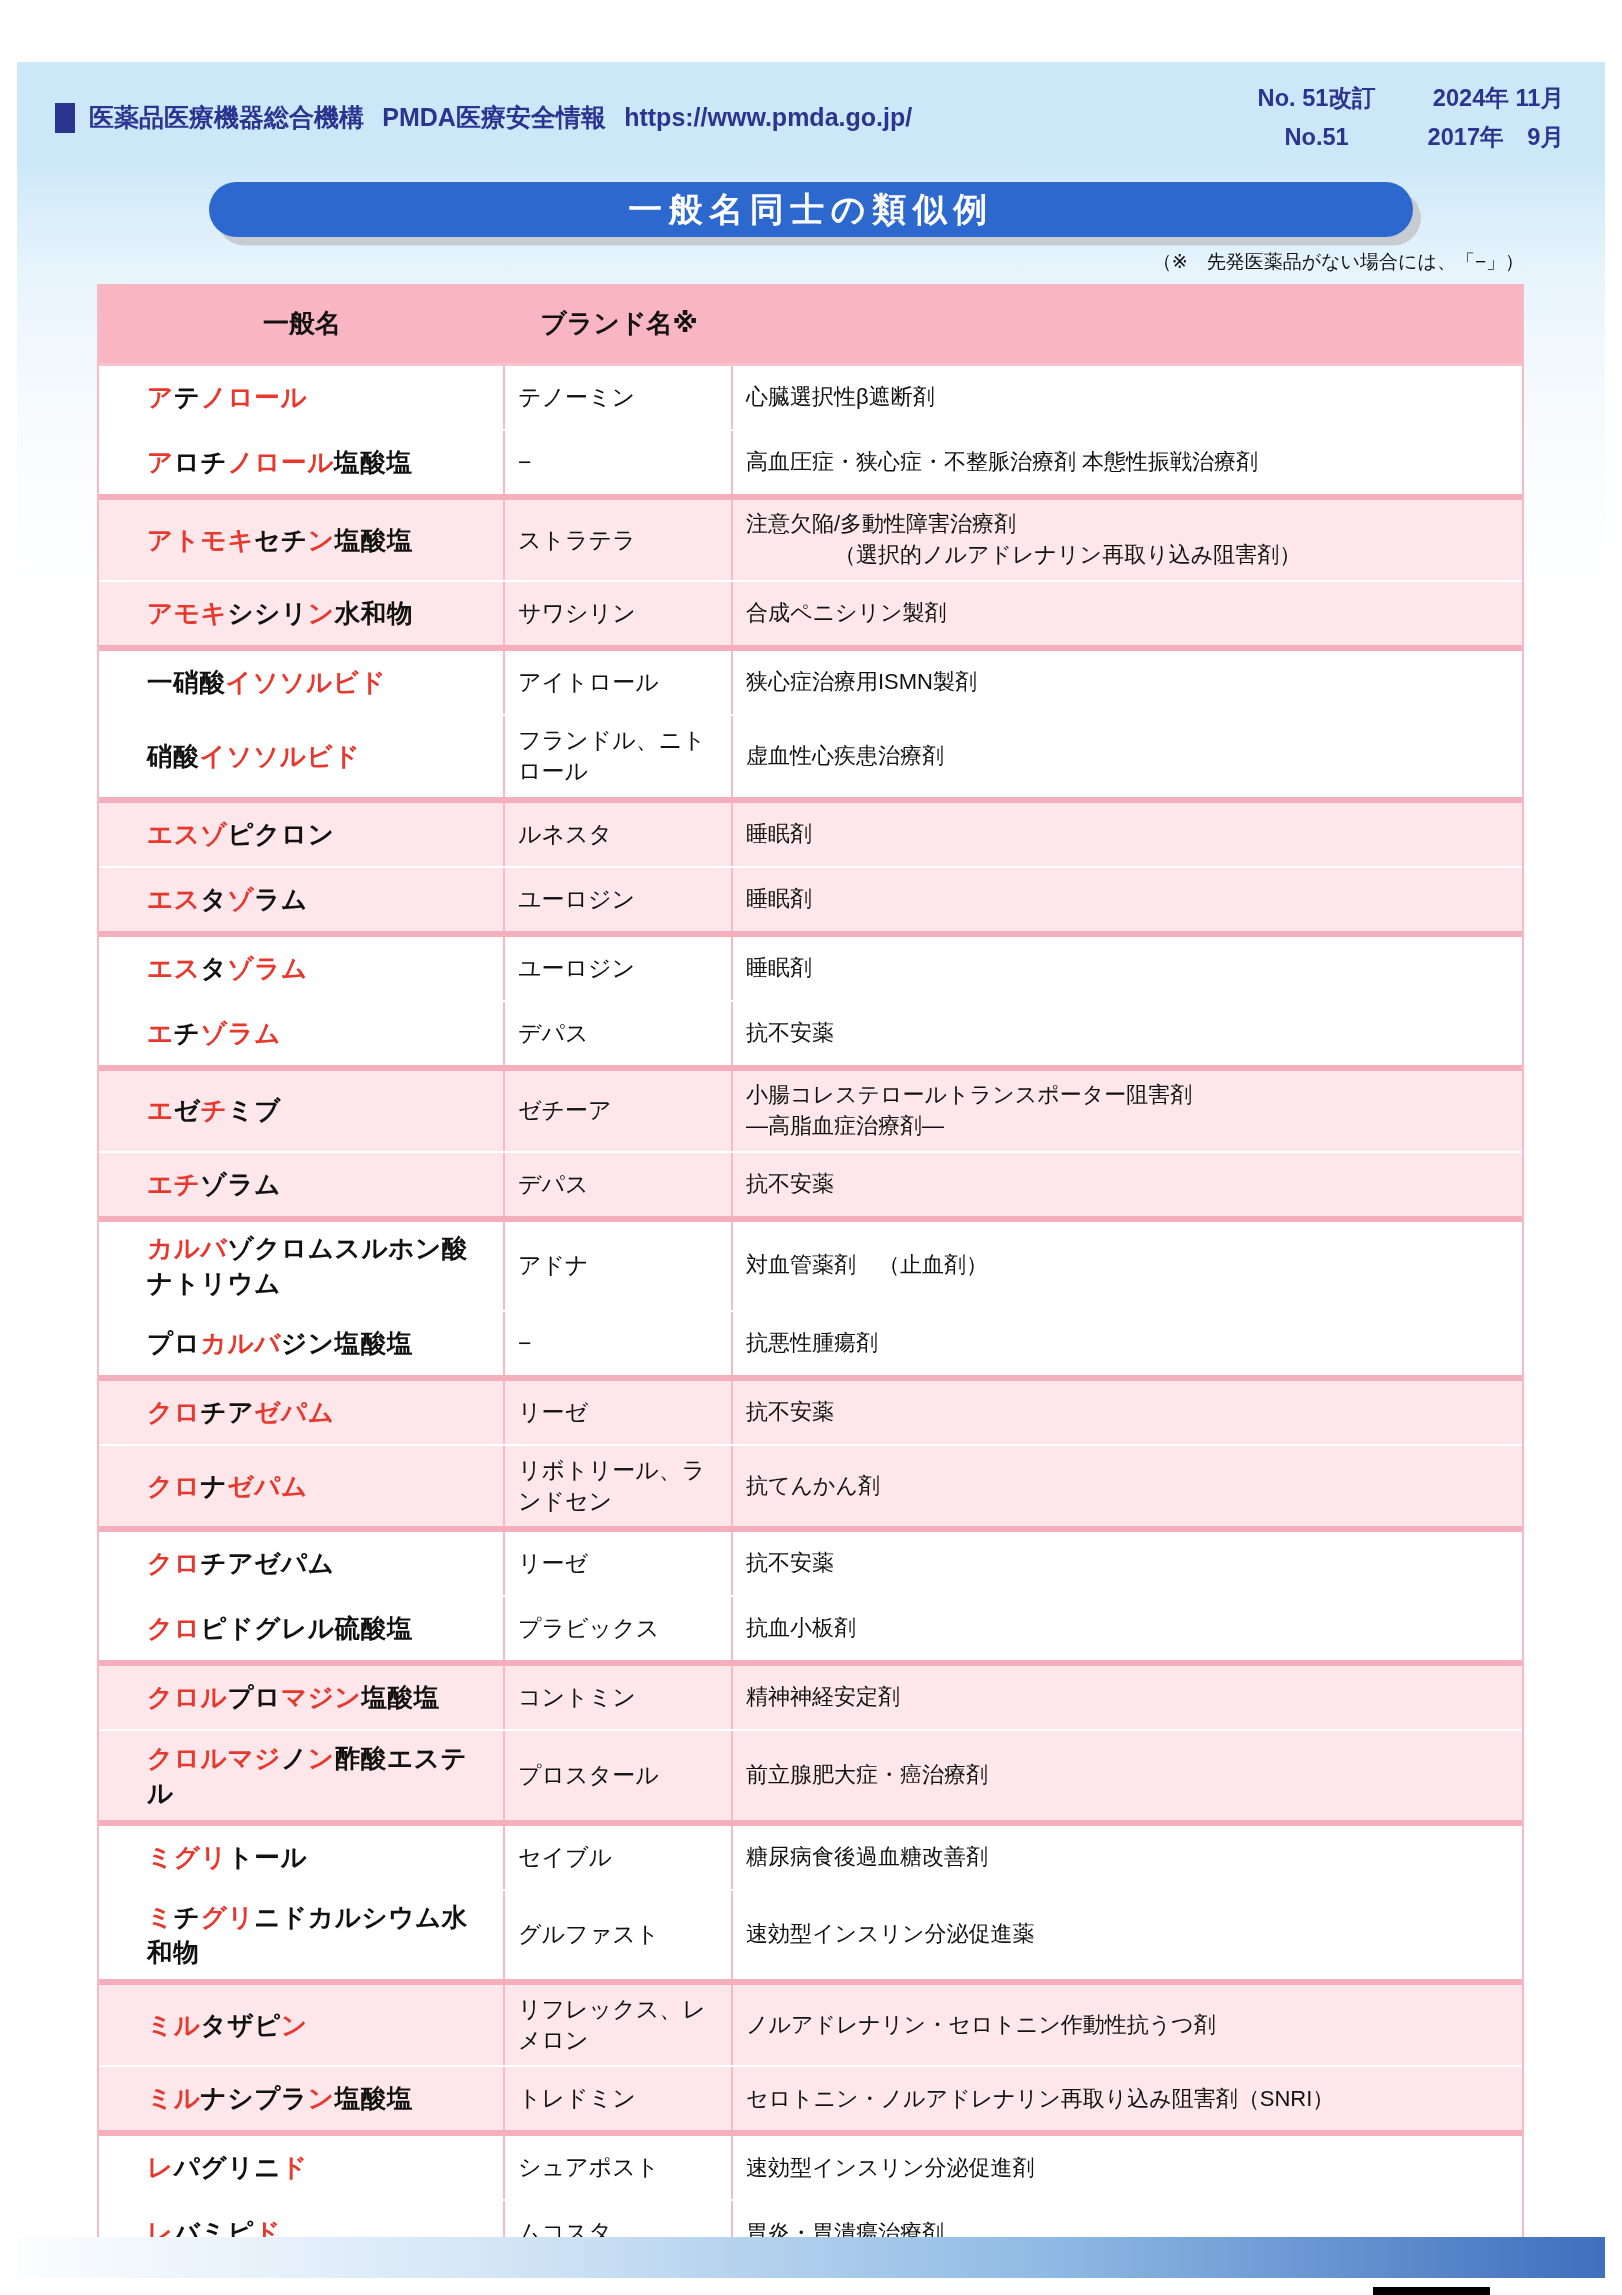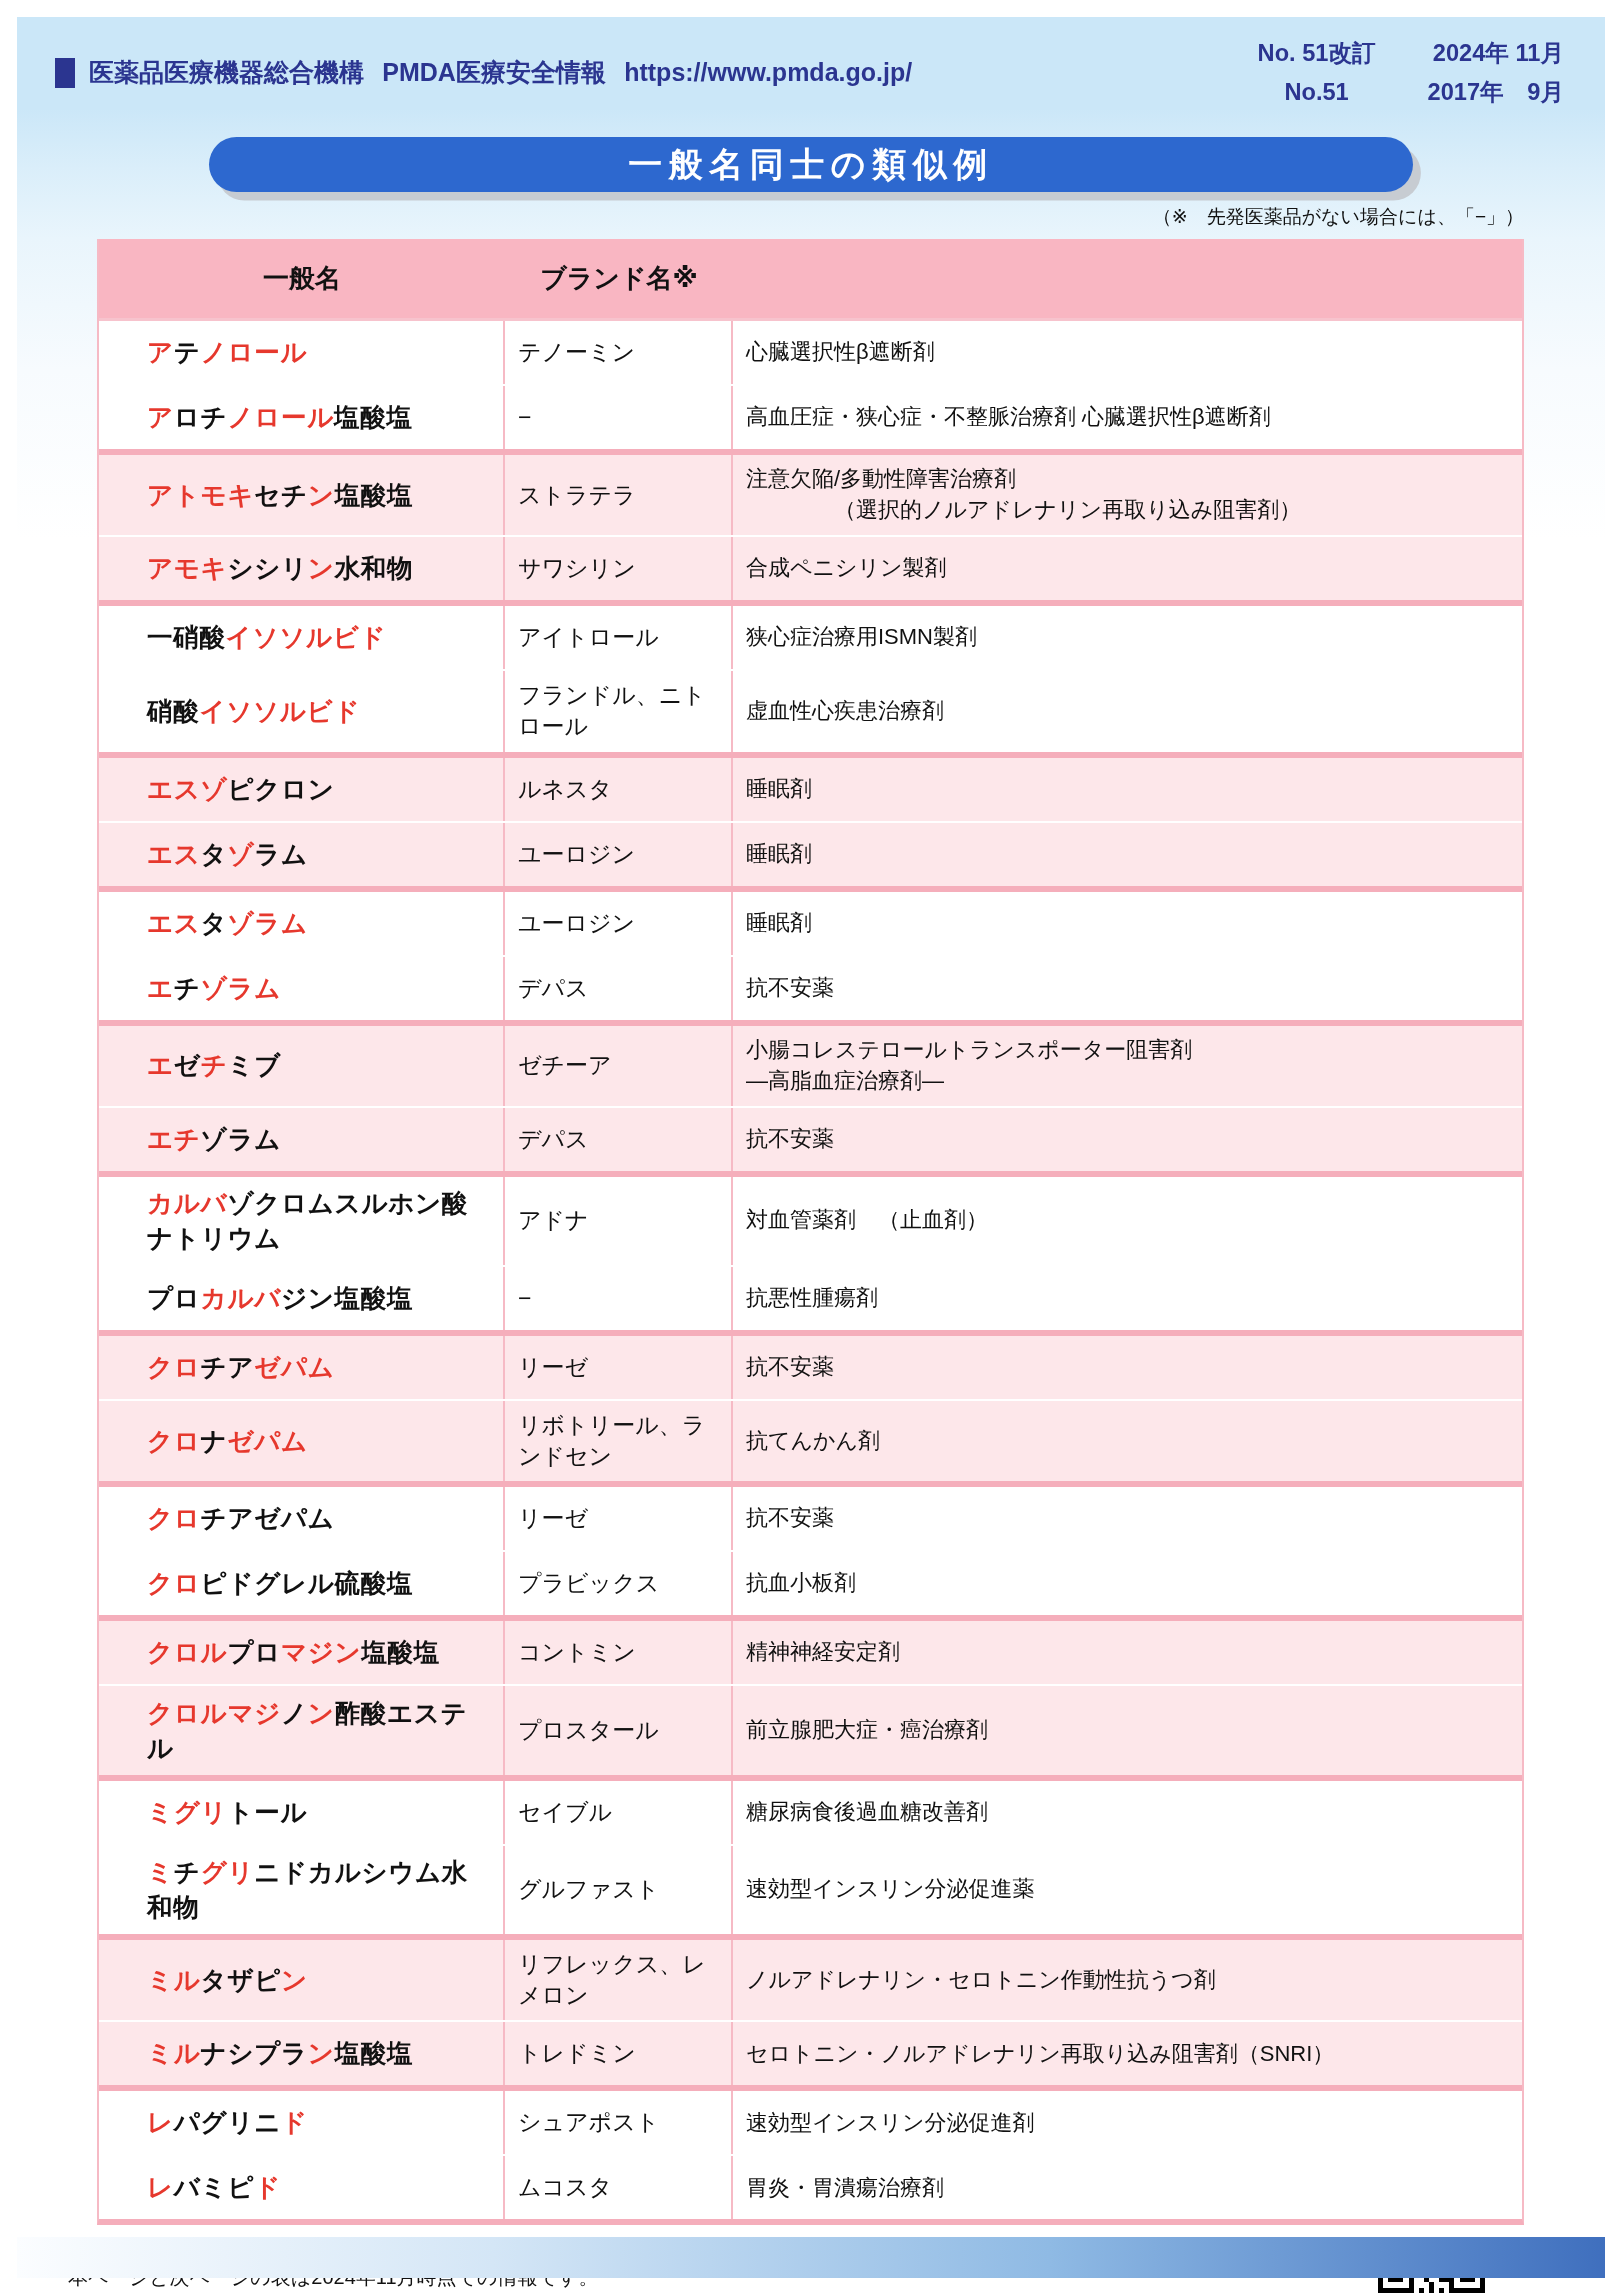--- a/index.html
+++ b/index.html
@@ -5,20 +5,21 @@
   html,body{margin:0;padding:0;}
   body{
     width:1622px;height:2295px;position:relative;overflow:hidden;
     background:#ffffff;
     font-family:"Liberation Sans","DejaVu Sans",sans-serif;
     color:#111;
   }
   .page{
     position:absolute;inset:17px;
     background:linear-gradient(180deg,#cbe7f8 0px,#cbe7f8 92px,#daeefa 151px,#e9f5fc 222px,#f7fbfe 353px,#ffffff 523px,#ffffff 100%);
+    margin-top:45px;
   }
   
   .top-header{
     display:flex;justify-content:space-between;align-items:center;
     padding:19.6px 41px 14.4px 38px;
   }
   .brand-line{display:flex;align-items:center;color:#2b3590;font-weight:bold;font-size:25px;white-space:nowrap;}
   .bullet-square{display:inline-block;width:19.6px;height:30px;background:#2b3590;margin-right:14.4px;}
   .brand-line .seg{margin-right:18.3px;}
   .issue-block{
@@ -109,21 +110,21 @@
             <div class="cell c3">
               <div>心臓選択性β遮断剤</div>
             </div>
           </div>
           <div class="row">
             <div class="cell c1">
               <div><span class="red">ア</span><span>ロチ</span><span class="red">ノロール</span><span>塩酸塩</span></div>
             </div>
             <div class="cell c2">−</div>
             <div class="cell c3">
-              <div>高血圧症・狭心症・不整脈治療剤 心臓選択性β遮断剤</div>
+              <div>高血圧症・狭心症・不整脈治療剤 本態性振戦治療剤</div>
             </div>
           </div>
         </div>
         <div class="group pink">
           <div class="row">
             <div class="cell c1">
               <div><span class="red">アトモキ</span><span>セチ</span><span class="red">ン</span><span>塩酸塩</span></div>
             </div>
             <div class="cell c2">ストラテラ</div>
             <div class="cell c3">

